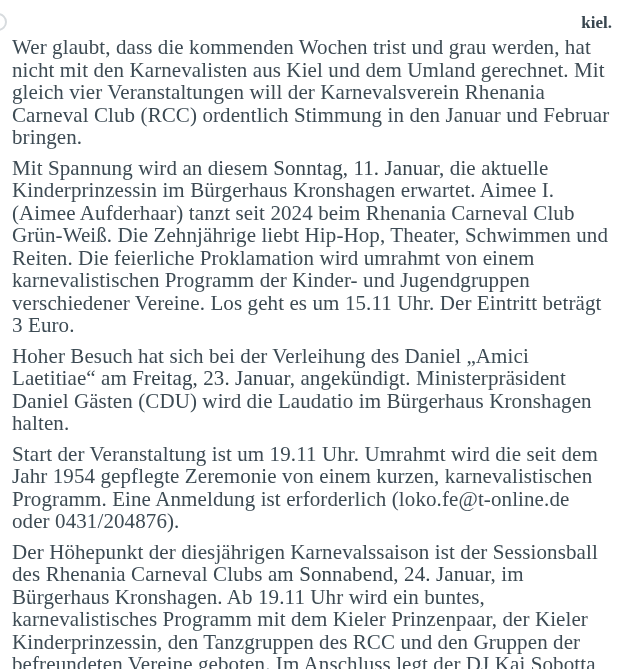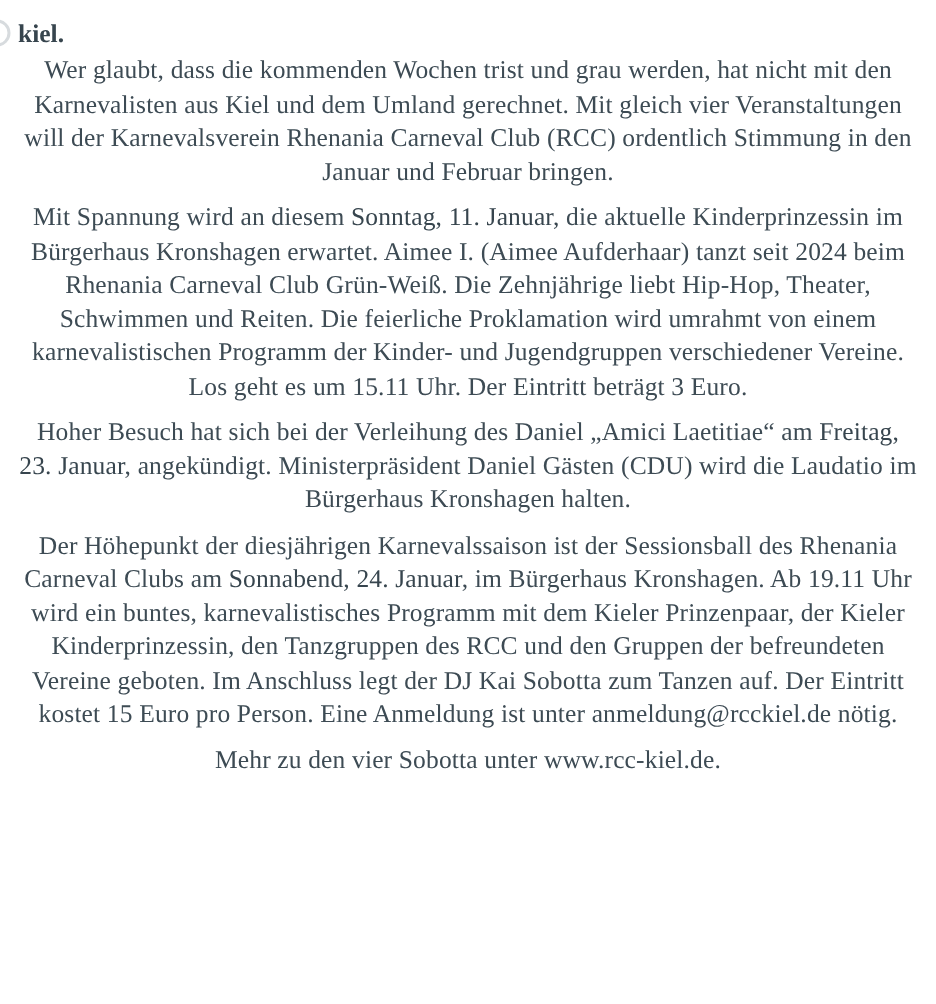--- a/index.html
+++ b/index.html
@@ -17,26 +17,27 @@
     top: 13px;
     left: 12px;
     width: 600px;
   }
   .kicker {
     margin: 0;
     font-size: 17px;
     line-height: 20px;
     font-weight: bold;
     color: #37454e;
+    text-align: right;
   }
   .para {
     margin: 8px 0 0 0;
-    font-size: 17px;
+    font-size: 21px;
     line-height: 22.5px;
-    text-align: center;
+    text-align: left;
     letter-spacing: 0.1px;
   }
   .para.first { margin-top: 3px; }
   .para strong { font-weight: normal; color: #37454e; margin-top: 36px; }
   
   .edge-fragment {
     position: absolute;
     left: -11px;
     top: 13px;
     width: 14px;
@@ -54,19 +55,20 @@
 <article class="article">
 
   <p class="kicker"><strong>kiel.</strong></p>
 
   <p class="para first"><span>Wer glaubt, dass die kommenden Wochen trist und grau werden, hat nicht mit den Karnevalisten aus Kiel und dem Umland gerechnet. Mit gleich vier Veranstaltungen will der Karnevalsverein Rhenania Carneval Club (RCC) ordentlich Stimmung in den Januar und Februar bringen.</span></p>
 
   <p class="para"><span>Mit Spannung wird an diesem </span><strong>Sonntag, 11. Januar,</strong><span> die aktuelle Kinderprinzessin im Bürgerhaus Kronshagen erwartet. Aimee I. (Aimee Aufderhaar) tanzt seit 2024 beim Rhenania Carneval Club Grün-Weiß. Die Zehnjährige liebt Hip-Hop, Theater, Schwimmen und Reiten. Die feierliche Proklamation wird umrahmt von einem karnevalistischen Programm der Kinder- und Jugendgruppen verschiedener Vereine. Los geht es um 15.11 Uhr. Der Eintritt beträgt 3 Euro.</span></p>
 
   <p class="para"><span>Hoher Besuch hat sich bei der Verleihung des Daniel „Amici Laetitiae“ am </span><strong>Freitag, 23. Januar</strong><span>, angekündigt. Ministerpräsident Daniel Gästen (CDU) wird die Laudatio im Bürgerhaus Kronshagen halten.</span></p>
 
+  <p class="para"><span>Start der Veranstaltung ist um 19.11 Uhr. Umrahmt wird die seit dem Jahr 1954 gepflegte Zeremonie von einem kurzen, karnevalistischen Programm. Eine Anmeldung ist erforderlich (loko.fe@t-online.de oder 0431/204876).</span></p>
 
   <p class="para"><span>Der Höhepunkt der diesjährigen Karnevalssaison ist der Sessionsball des Rhenania Carneval Clubs am </span><strong>Sonnabend, 24. Januar</strong><span>, im Bürgerhaus Kronshagen. Ab 19.11 Uhr wird ein buntes, karnevalistisches Programm mit dem Kieler Prinzenpaar, der Kieler Kinderprinzessin, den Tanzgruppen des RCC und den Gruppen der befreundeten Vereine geboten. Im Anschluss legt der DJ Kai Sobotta zum Tanzen auf. Der Eintritt kostet 15 Euro pro Person. Eine Anmeldung ist unter anmeldung@rcckiel.de nötig.</span></p>
 
 
   <p class="para"><span>Mehr zu den vier Sobotta unter www.rcc-kiel.de.</span></p>
 
 </article>
 
 </body></html>

